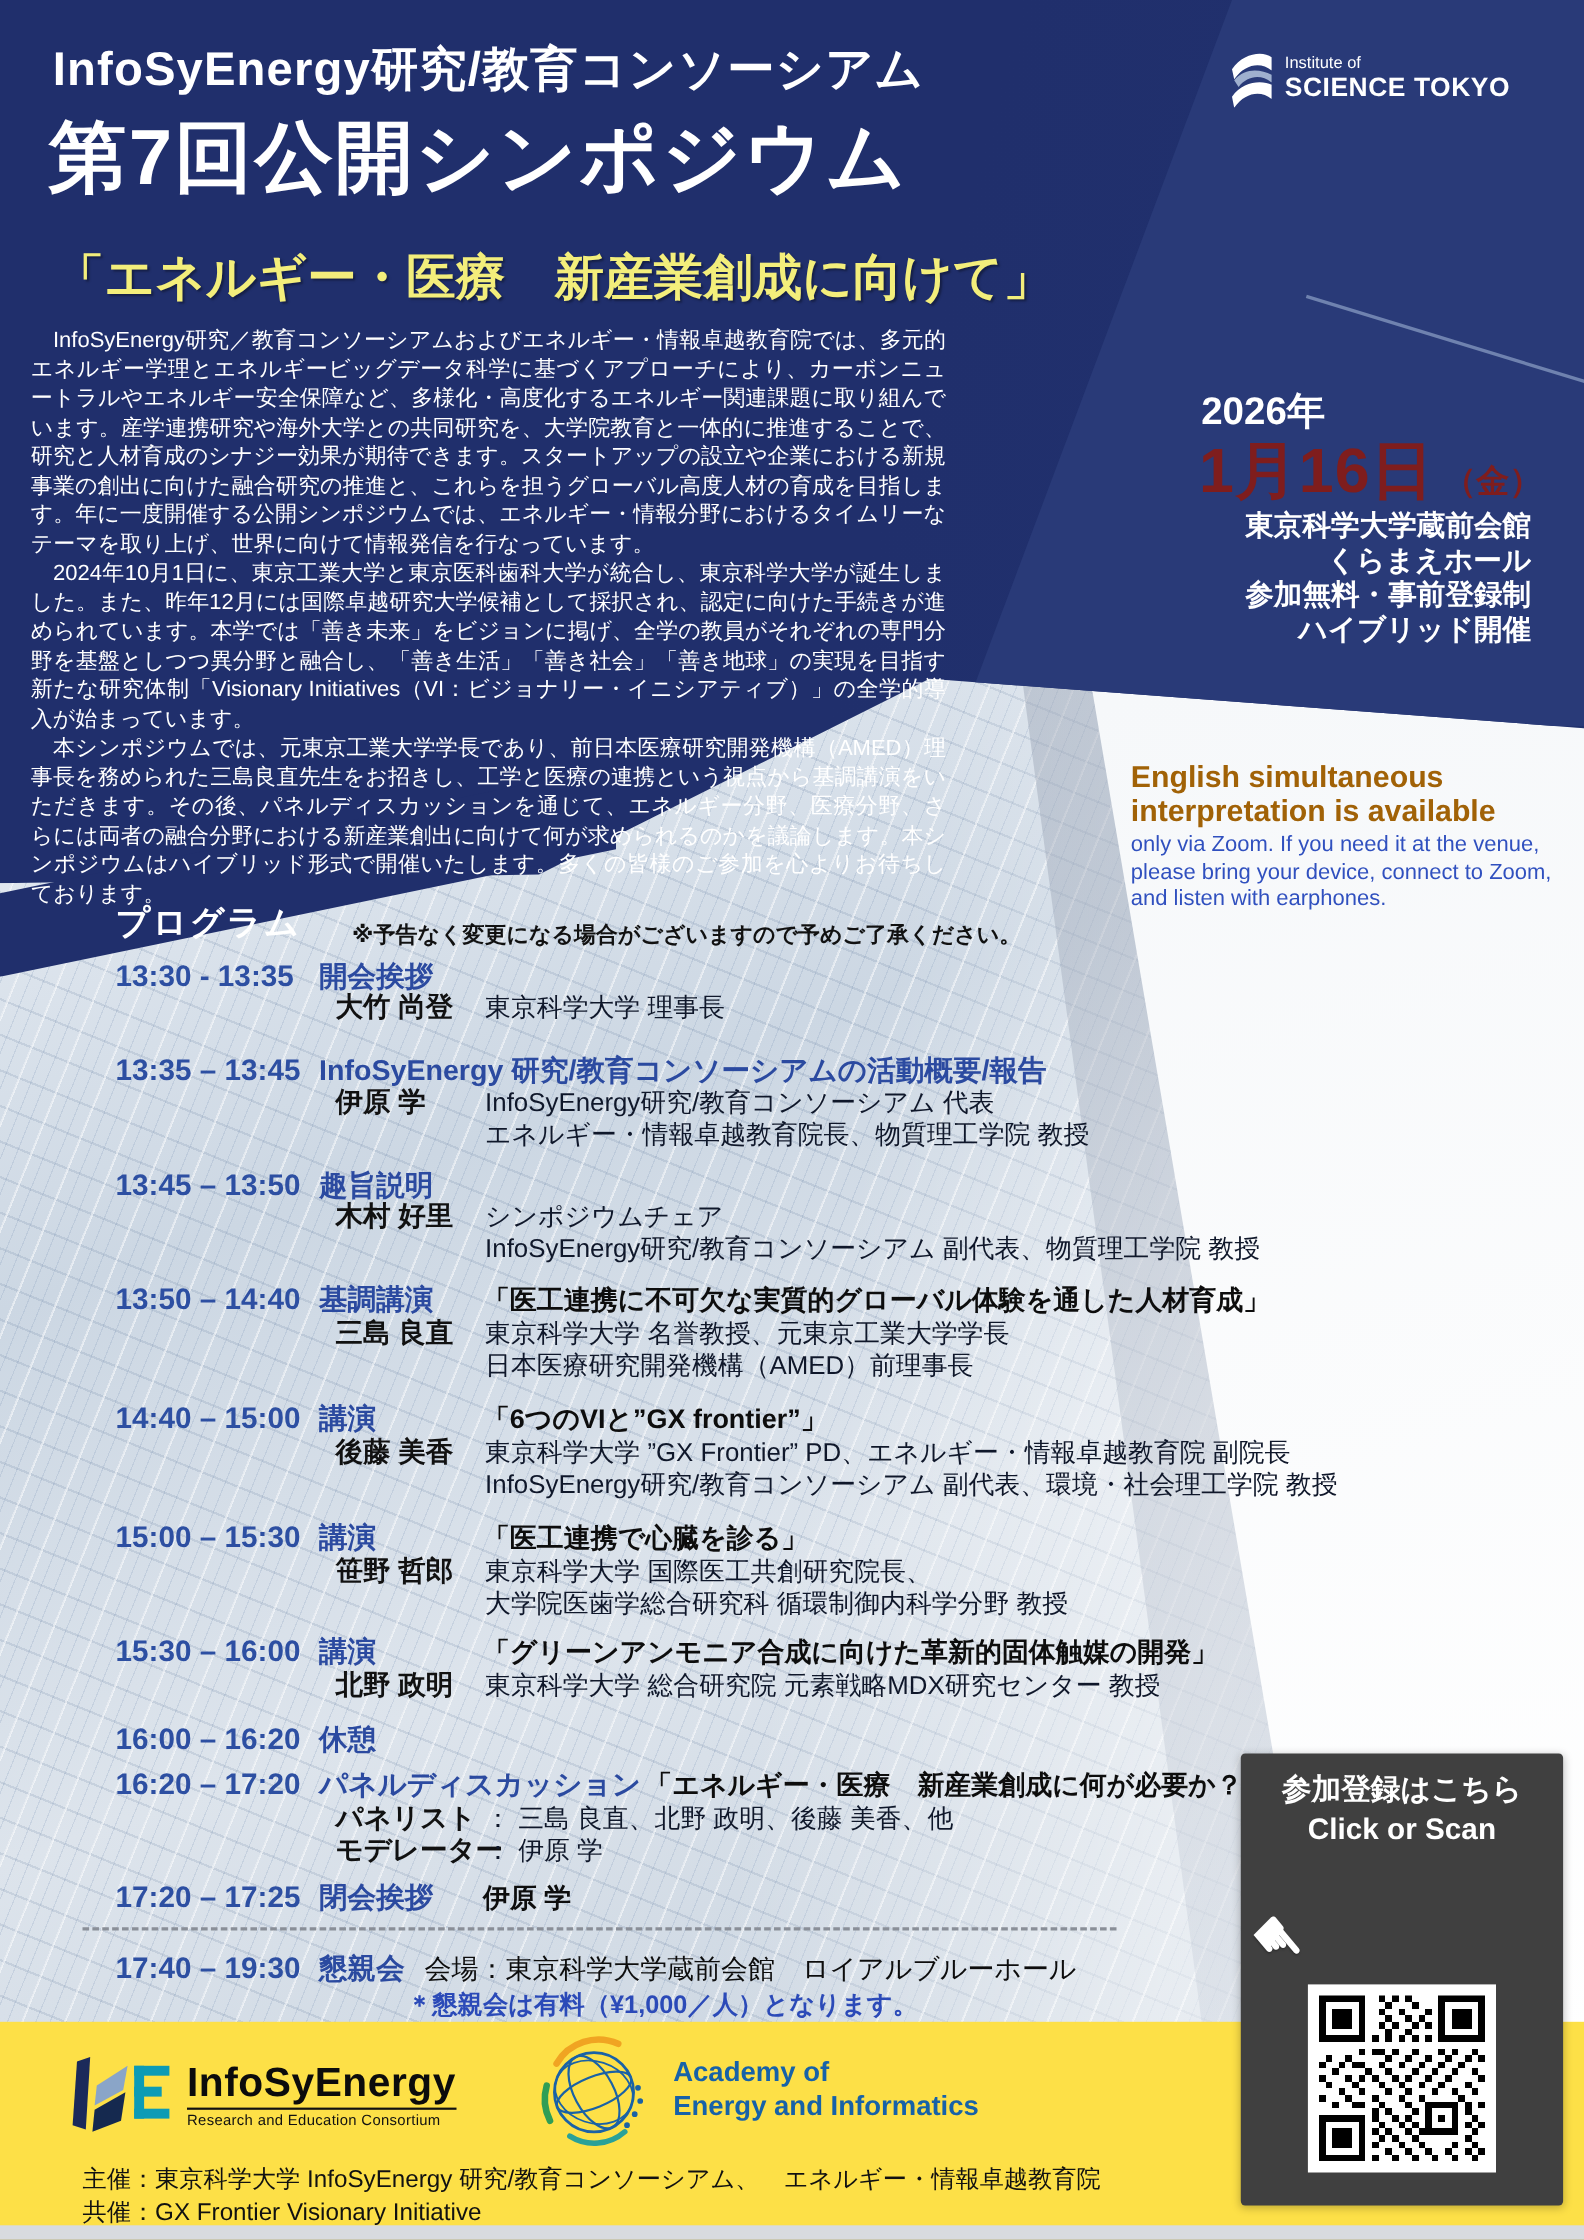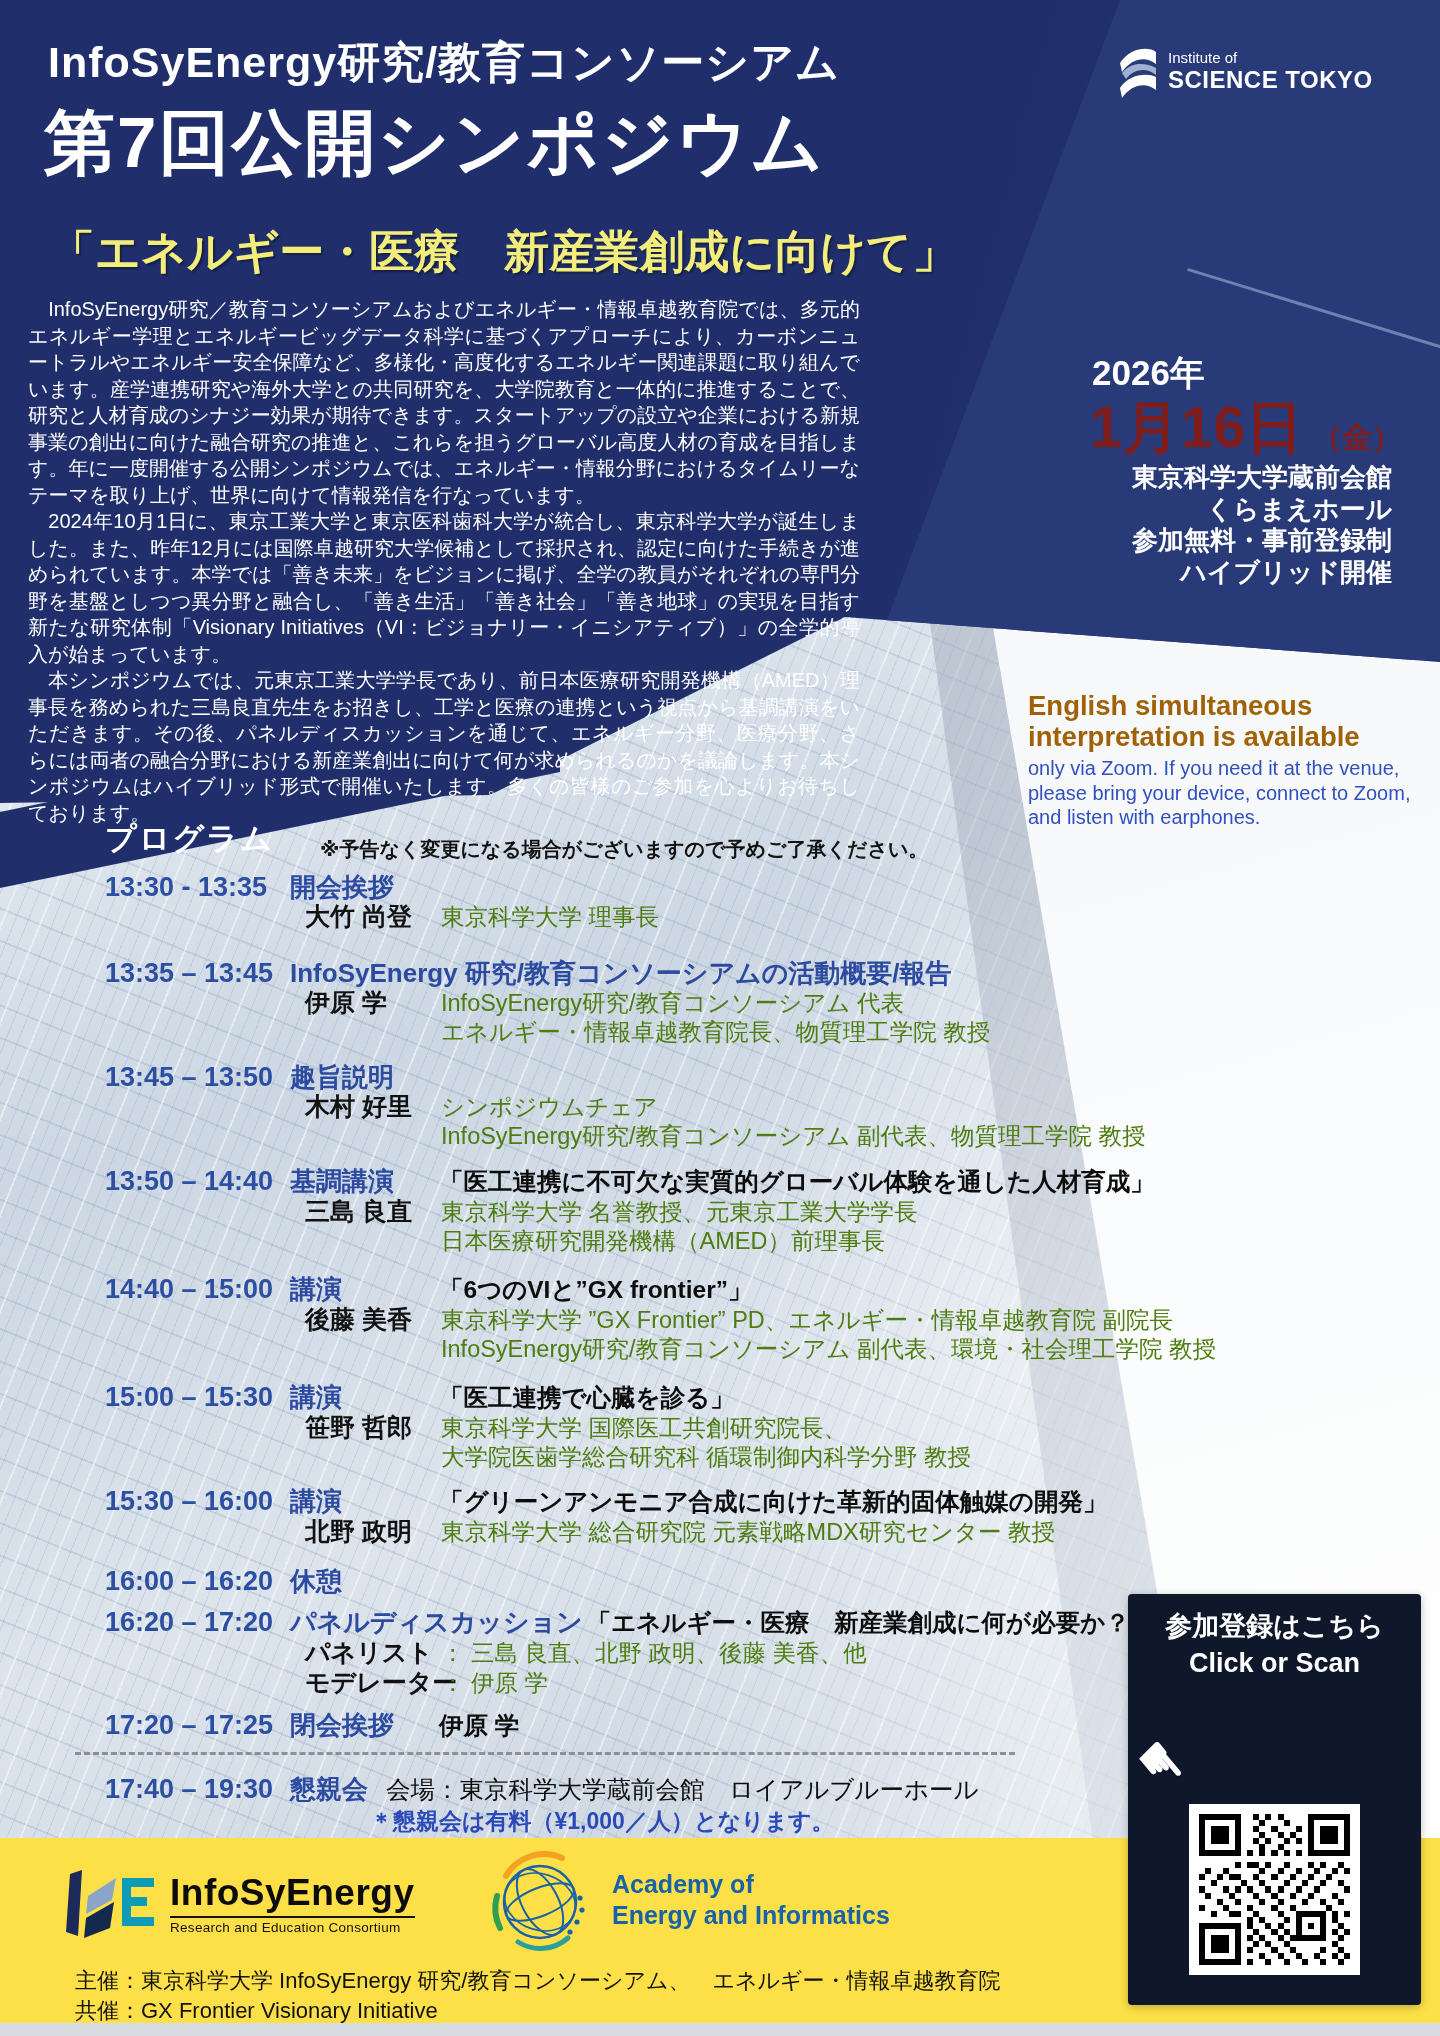--- a/index.html
+++ b/index.html
@@ -57,31 +57,31 @@
   .prog-head{position:absolute;left:105px;top:818px;z-index:3;color:#fff;font-size:31px;font-weight:bold;letter-spacing:2px;}
   .prog-note{position:absolute;left:320px;top:836px;z-index:3;color:#111;font-size:20px;font-weight:bold;white-space:nowrap;}
   .pitem{position:absolute;left:105px;width:1200px;z-index:3;}
   .phead{display:flex;align-items:baseline;line-height:30px;}
   .ptime{width:185px;flex:none;font-size:27px;font-weight:bold;color:#2d4fa2;white-space:nowrap;}
   .plabel{min-width:145px;flex:none;font-size:26px;font-weight:bold;color:#2b4aa0;margin-right:4px;white-space:nowrap;}
   .tight .plabel{min-width:0;margin-right:18px;}
   .ptitle{font-size:24.5px;font-weight:bold;color:#0d0d0d;white-space:nowrap;}
   .pspk{display:flex;align-items:baseline;padding-left:200px;line-height:29px;}
   .pname{width:136px;flex:none;font-size:25px;font-weight:bold;color:#111;white-space:nowrap;}
-  .paff{font-size:23.5px;color:#4d7c0f;white-space:nowrap;}
+  .paff{font-size:23.5px;color:#0f172a;white-space:nowrap;}
   .pnote{padding-left:265px;font-size:23px;font-weight:bold;color:#2b4ab8;line-height:32px;white-space:nowrap;}
   .pdash{position:absolute;left:75px;top:1752px;width:940px;z-index:3;border-top:3px dashed #8a8f98;}
 
   
   .eng{position:absolute;left:1028px;top:690px;width:402px;z-index:3;}
   .eng-t{color:#a16207;font-size:27.5px;font-weight:bold;line-height:31px;}
   .eng-b{color:#3050bf;font-size:20px;line-height:24.5px;margin-top:4px;}
 
   
-  .reg{position:absolute;left:1128px;top:1594px;width:293px;height:411px;z-index:4;background:#0f172a;border-radius:4px;
+  .reg{position:absolute;left:1128px;top:1594px;width:293px;height:411px;z-index:4;background:#404040;border-radius:4px;
        box-shadow:0 2px 8px rgba(0,0,0,.25);}
   .reg-t{margin-top:14px;text-align:center;color:#fff;font-size:27px;font-weight:bold;}
   .reg-c{text-align:center;color:#fff;font-size:27px;font-weight:bold;margin-top:4px;}
   .hand{position:absolute;left:8px;top:138px;color:#fff;font-size:56px;transform:rotate(50deg);text-shadow:1px 1px 2px rgba(0,0,0,.3);}
   .qr-wrap{position:absolute;left:61px;top:210px;width:171px;height:171px;background:#fff;padding:0;}
   .qr-wrap svg{display:block;margin:10px;}
 
   
   .footer{position:absolute;left:0;top:1838px;width:1440px;height:198px;background:#fde047;z-index:3;}
   .bottom-strip{position:absolute;left:0;bottom:0;width:1440px;height:13px;background:#d8dbdf;}

